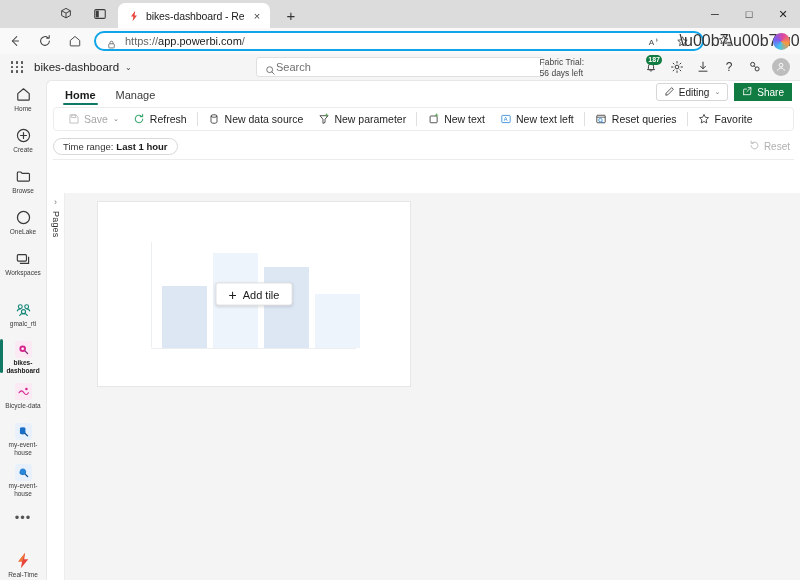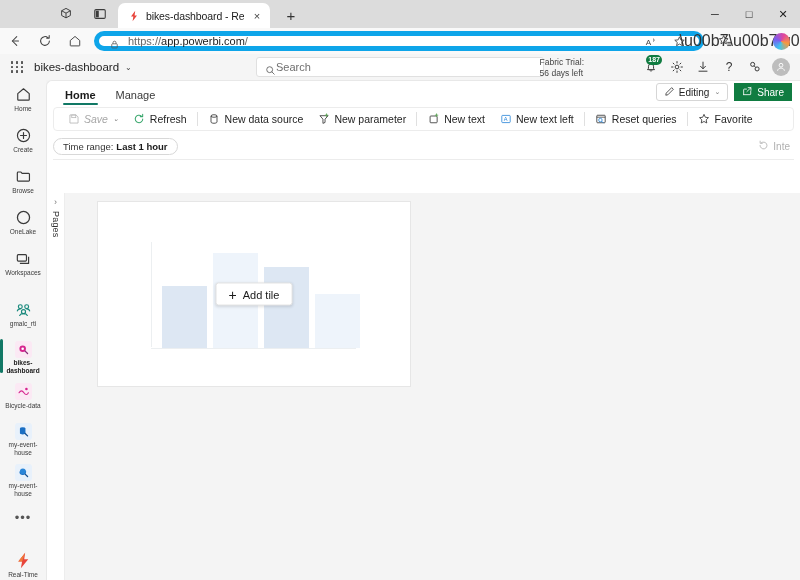--- a/index.html
+++ b/index.html
@@ -38,21 +38,21 @@
   .win-btn { width:34px; height:28px; display:flex; align-items:center; justify-content:center; font-size:11px; color:#222; }
 
   .browser-toolbar {
     position:absolute; left:0; top:28px; width:800px; height:26px;
     background:#f9f9f9;
     display:flex; align-items:center; gap:0;
   }
   .nav-btn { width:30px; height:26px; display:flex; align-items:center; justify-content:center; color:#444; }
   .addressbar {
     flex:1; height:20px; margin:0 8px 0 4px;
-    background:#ffffff; border:5px solid #0ea5e9; border-radius:11px;
+    background:#ffffff; border:2px solid #0ea5e9; border-radius:11px;
     display:flex; align-items:center; padding:0 10px; gap:8px;
   }
   .lock-ic { width:11px; height:11px; color:#555; flex:none; }
   .url-text { font-size:11px; color:#1b1b1b; white-space:nowrap; }
   .url-text .url-host { color:#1b1b1b; }
   .url-text .url-scheme { color:#666; }
   .tb-right { display:flex; align-items:center; gap:2px; padding-right:6px; }
   .tb-btn { width:26px; height:24px; display:flex; align-items:center; justify-content:center; color:#333; }
   .copilot-dot {
     width:17px;height:17px;border-radius:50%;
@@ -130,21 +130,21 @@
     height:18px; border-radius:0; background:#107c41; color:#fff;
     display:flex; align-items:center; gap:4px; padding:0 8px; font-size:10px;
   }
 
   .ribbon {
     height:24px; margin:2px 6px 0 6px;
     background:#ffffff; border:1px solid #ececec; border-radius:4px;
     display:flex; align-items:center; padding:0 6px; gap:0;
   }
   .rb-item { display:flex; align-items:center; gap:4px; padding:0 7px; height:20px; font-size:10.5px; color:#242424; white-space:nowrap; }
-  .rb-item.disabled { color:#a6a6a6;font-style:italic; }
+  .rb-item.disabled { color:#a6a6a6; }
   .rb-ic { width:13px; height:13px; display:flex; align-items:center; justify-content:center; flex:none; }
   .rb-div { width:1px; height:14px; background:#e0e0e0; margin:0 3px; }
   .rb-chev { font-size:7px; color:#777; margin-left:1px; }
 
   .subbar {
     height:26px; margin:3px 6px 12px 6px; display:flex; align-items:center;
     border-bottom:1px solid #ececec; position:relative;
   }
   .timerange-pill {
     height:17px; border:1px solid #d8d8d8; border-radius:9px; background:#fff;
@@ -606,21 +606,21 @@
         <span>Time range:</span>
         <b>Last 1 hour</b>
       </span>
       <span class="reset-btn">
         <span>
           <svg width="11" height="11" viewBox="0 0 16 16">
               <path d="M3 8a5 5 0 1 0 1.8-3.9" fill="none" stroke="#b0b0b0" stroke-width="1.2" stroke-linecap="round"></path>
               <path d="M3.1 1.6v3.2h3.2" fill="none" stroke="#b0b0b0" stroke-width="1.2" stroke-linecap="round" stroke-linejoin="round"></path>
             </svg>
         </span>
-        <span>Inte</span>
+        <span>Reset</span>
       </span>
     </div>
 
     <div class="canvas-area">
 
       <div class="pages-panel">
         <span class="pages-chev">›</span>
         <span class="pages-label">Pages</span>
       </div>
 

